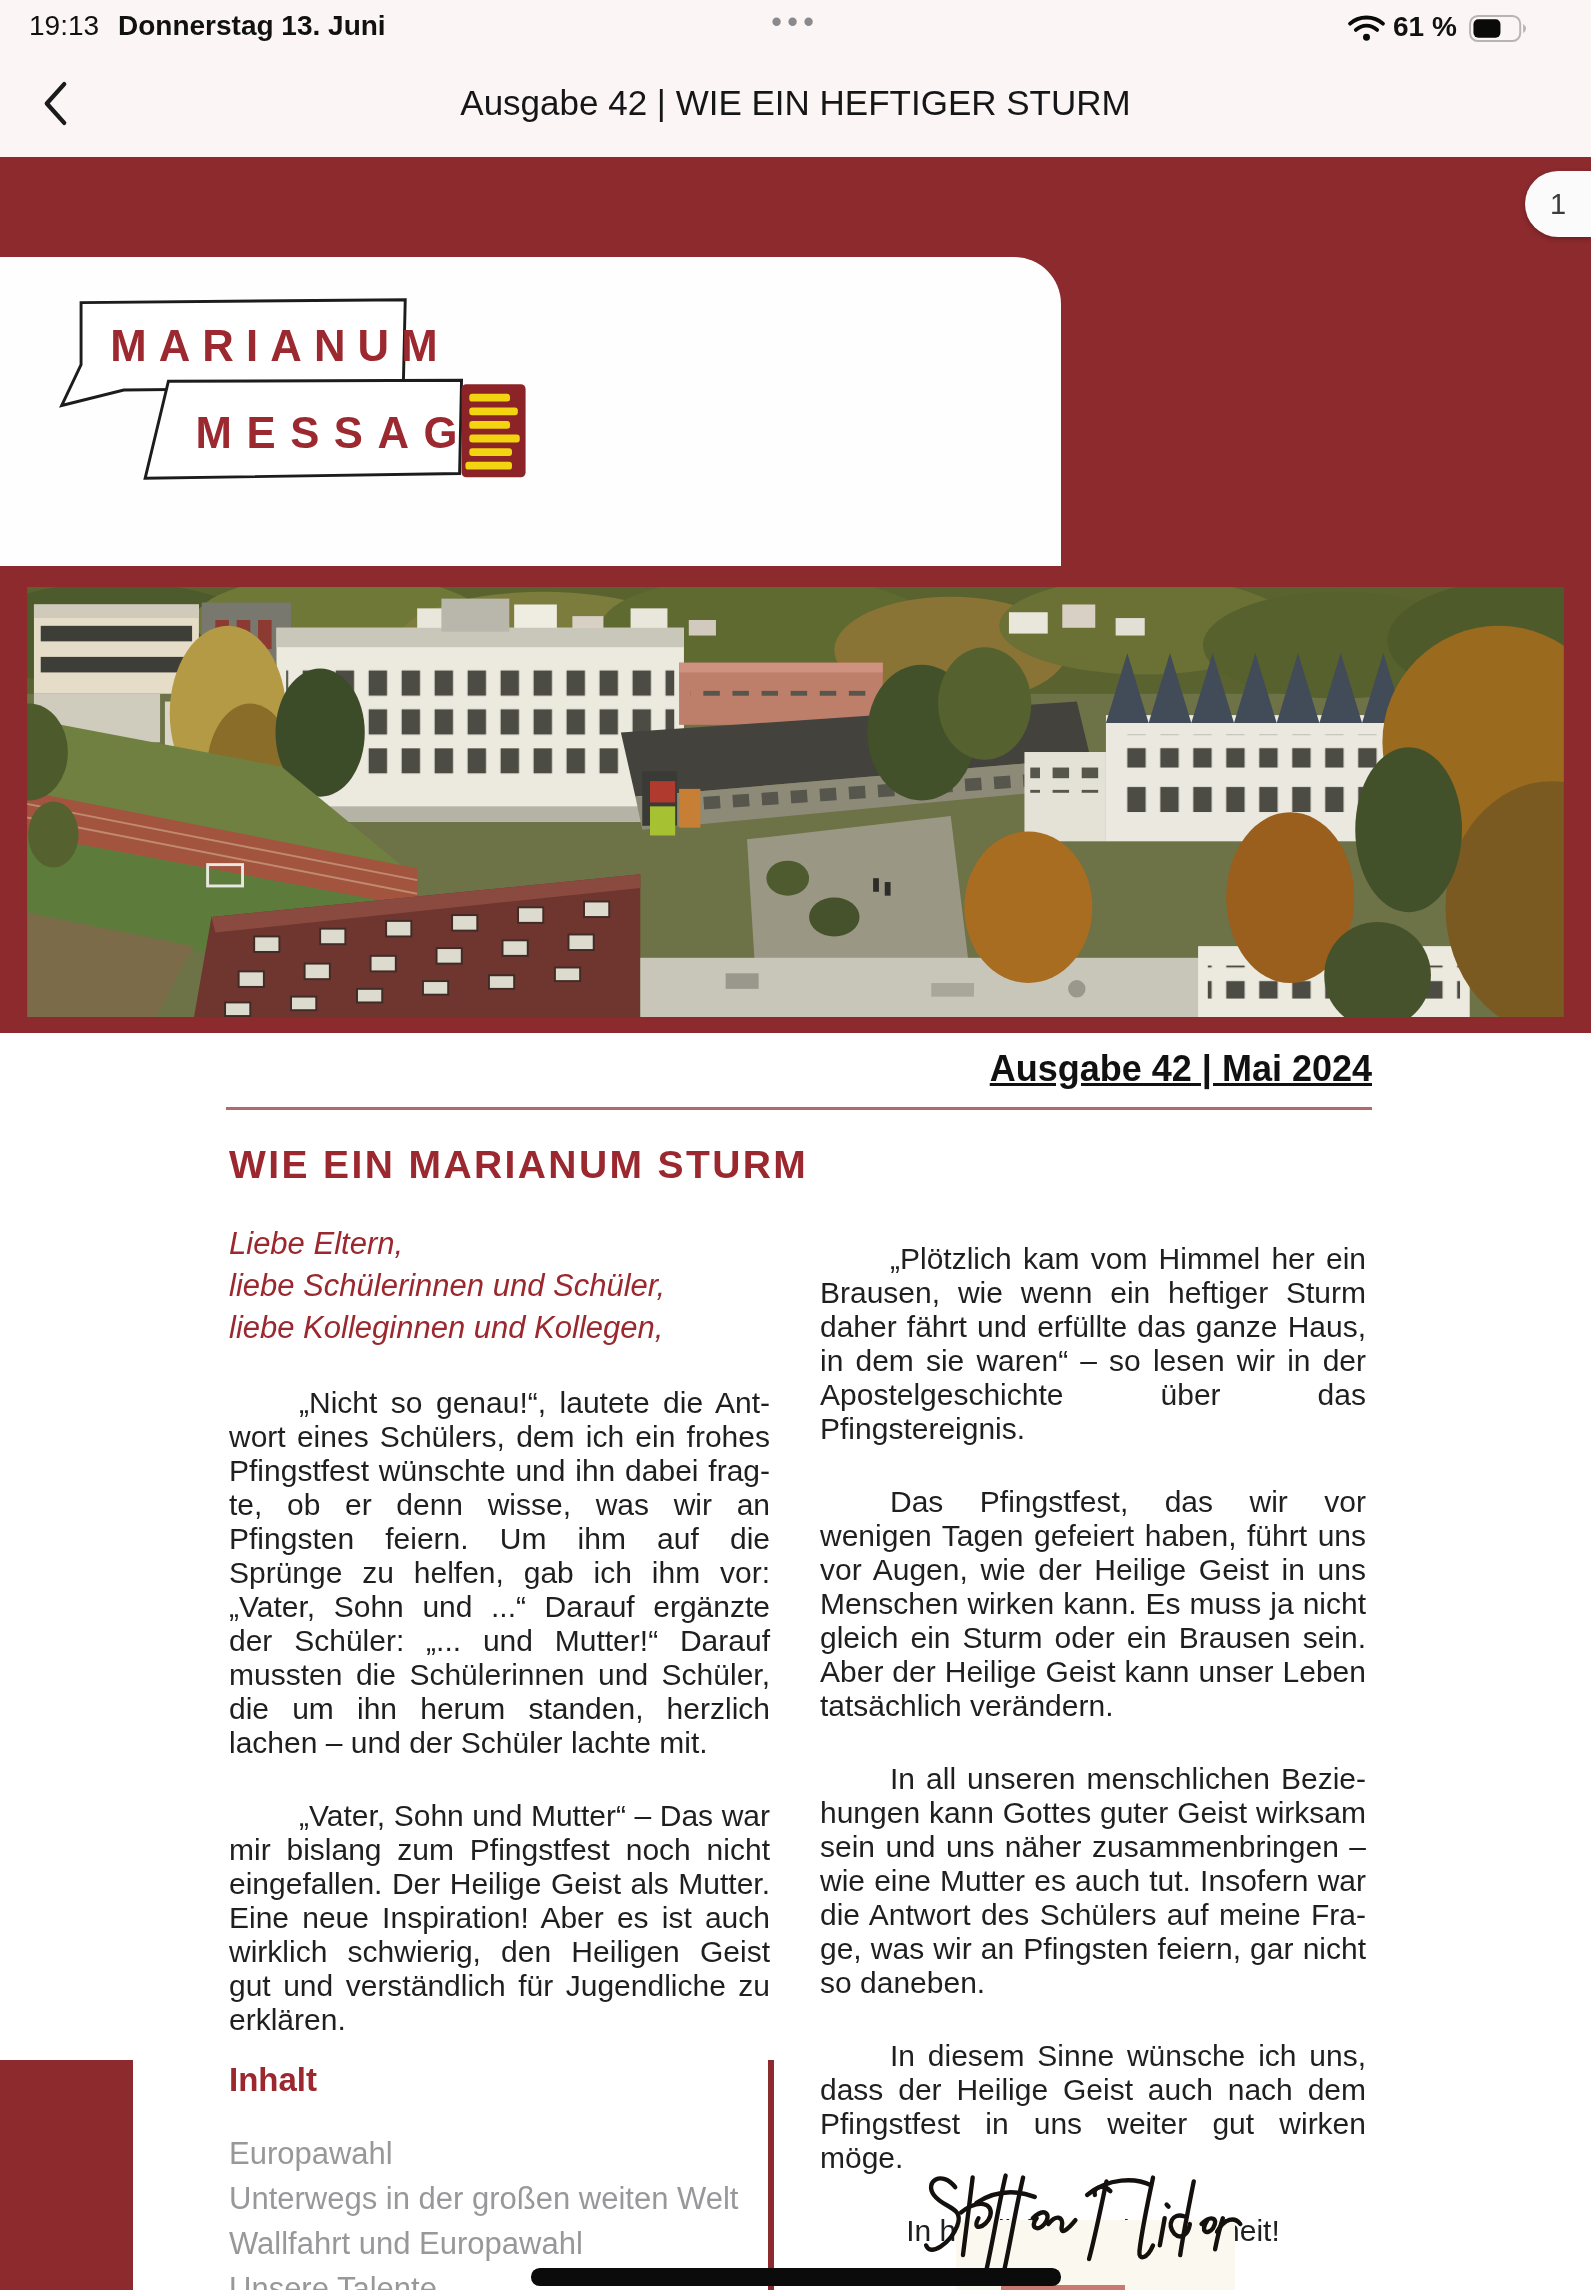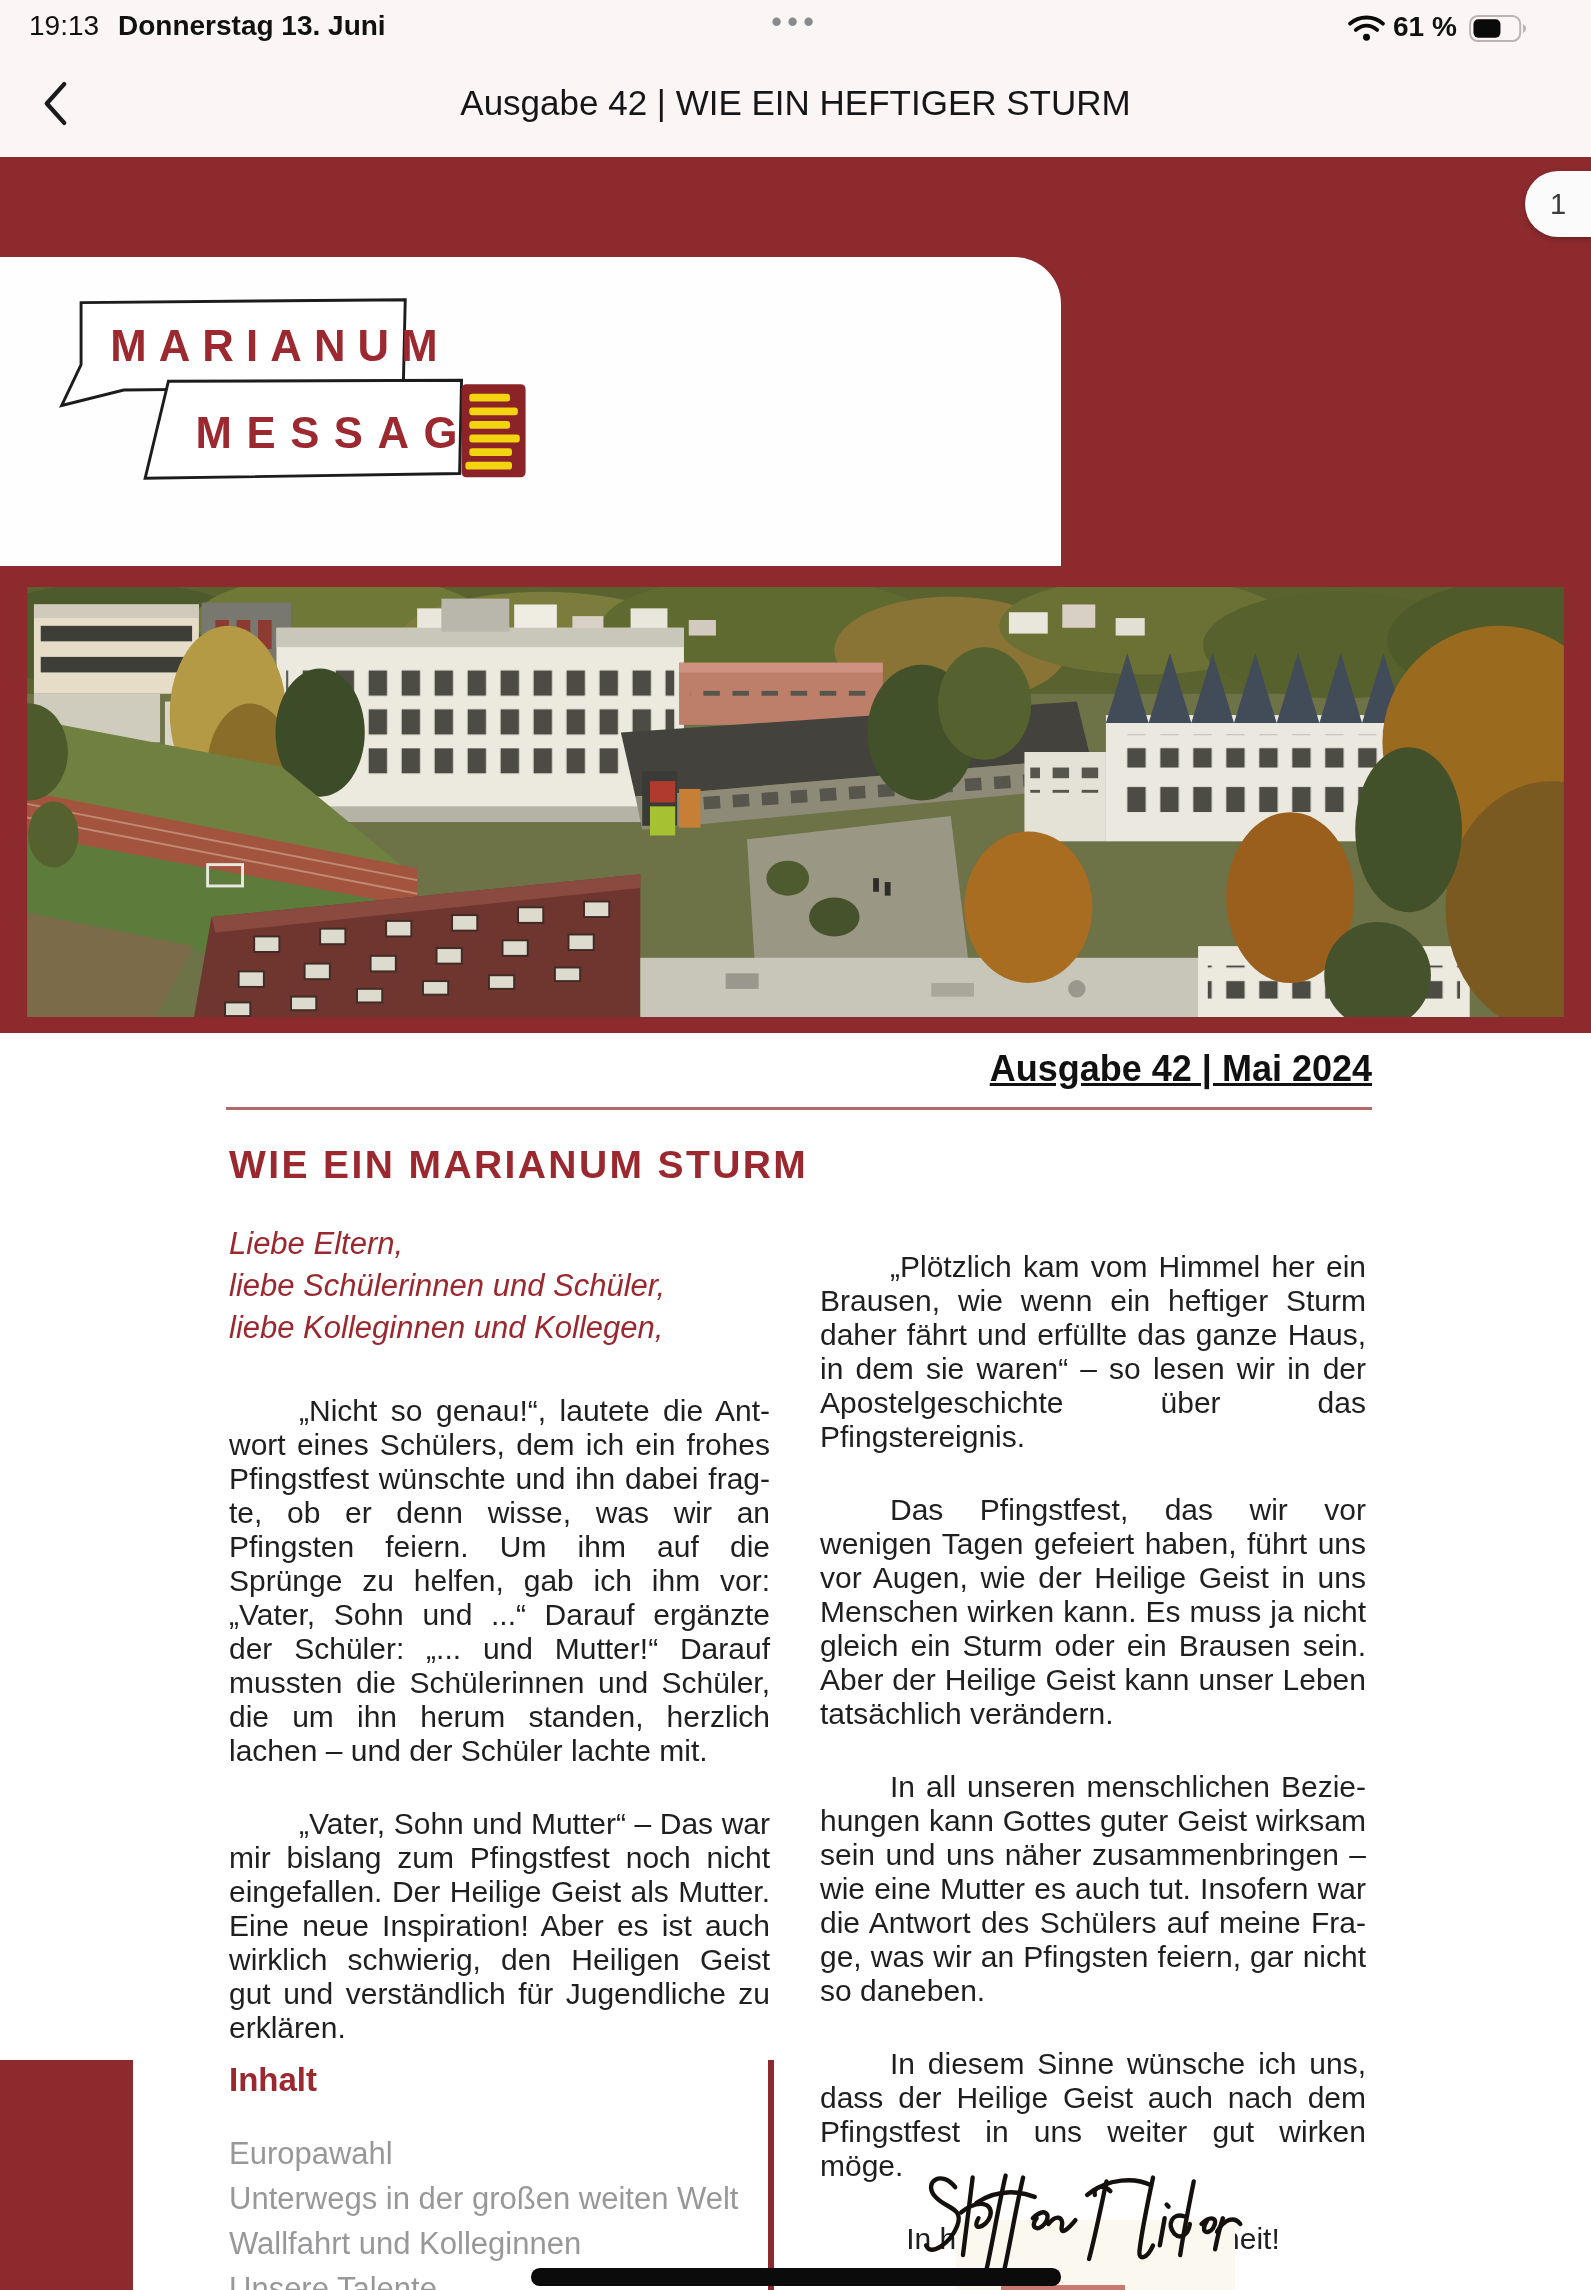--- a/index.html
+++ b/index.html
@@ -30,21 +30,21 @@
   .photo-strip-bottom{position:absolute;left:0;top:1017px;width:1591px;height:15.5px;background:#8c2a2e;}
   
   .issue-line{position:absolute;right:219px;top:1048px;font-size:36px;font-weight:700;color:#111;text-decoration:underline;}
   .rule{position:absolute;left:226px;top:1107px;width:1146px;height:2.9px;background:#b2696b;}
   .heading{position:absolute;left:229px;top:1143px;font-size:39px;font-weight:700;
            letter-spacing:2.4px;color:#9a282e;}
   .salutation{position:absolute;left:229px;top:1223px;font-size:31px;font-style:italic;
               line-height:42px;color:#9a282e;}
   .col{position:absolute;font-size:30px;line-height:34px;color:#1f1f1f;
        text-align:justify;hyphens:manual;}
-  .col p{margin:16px 0 39px 0;text-indent:70px;}
+  .col p{margin:8px 0 39px 0;text-indent:70px;}
   .col-left{left:229px;top:1378px;width:541px;}
   .col-right{left:820px;top:1234px;width:546px;}
   .closing{margin-top:52px;text-align:center;text-indent:0 !important;}
   
   .inhalt-block{position:absolute;left:0;top:2060px;width:133px;height:230px;background:#8c2a2e;}
   .inhalt-vrule{position:absolute;left:768px;top:2060px;width:5.8px;height:230px;background:#8c2a2e;}
   .inhalt-head{position:absolute;left:229px;top:2061px;font-size:33px;font-weight:700;color:#9a282e;text-align:center;}
   .inhalt-list{position:absolute;left:229px;top:2131px;font-size:31px;line-height:45px;color:#98989a;}
   
   .sig-paper{position:absolute;left:956px;top:2220px;width:279px;height:70px;background:#fbf8ef;}
@@ -280,21 +280,21 @@
     <p>In diesem Sinne wünsche ich uns, dass der Heilige Geist auch nach dem Pfingstfest in uns weiter gut wirken möge.</p>
     <p class="closing">In herzlicher Verbundenheit!</p>
   </div>
 
   <div class="inhalt-block"></div>
   <div class="inhalt-vrule"></div>
   <div class="inhalt-head">Inhalt</div>
   <div class="inhalt-list">
     <div>Europawahl</div>
     <div>Unterwegs in der großen weiten Welt</div>
-    <div>Wallfahrt und Kolleginnen</div>
+    <div>Wallfahrt und Europawahl</div>
     <div>Unsere Talente</div>
   </div>
 
   <div class="sig-paper"></div>
   <svg class="signature" width="340" height="128" viewBox="0 0 350 132">
     <g fill="none" stroke="#14100e" stroke-width="4.5" stroke-linecap="round">
       <path d="M36 26 C22 8 4 20 14 34 C24 48 46 46 38 66 C31 84 10 98 6 86"></path>
       <path d="M54 16 L44 96"></path>
       <path d="M42 52 C60 38 76 42 72 56 C68 68 52 72 60 58"></path>
       <path d="M88 14 C80 48 74 86 68 112"></path>

